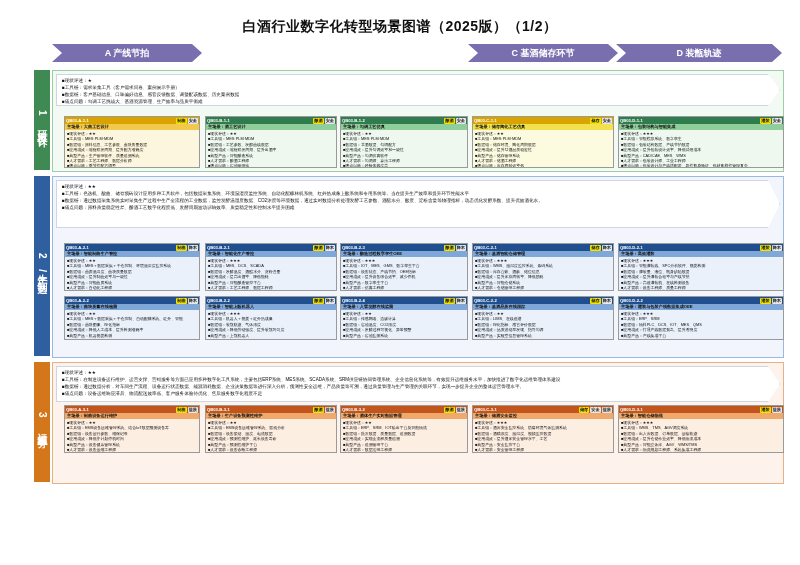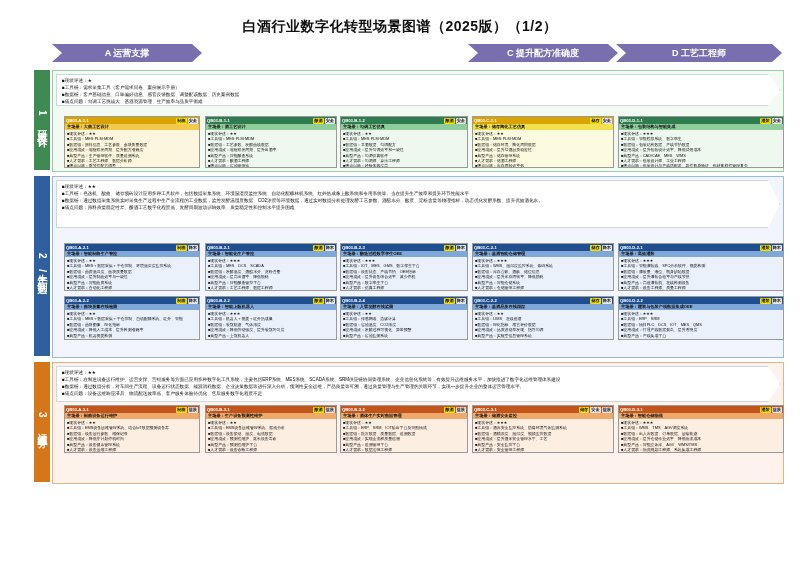--- a/index.html
+++ b/index.html
@@ -24,27 +24,27 @@
   .card .body div{white-space:nowrap;overflow:hidden;text-overflow:ellipsis;}
   .arrowbar{position:absolute;background:#dfe3ea;clip-path:polygon(0 0, calc(100% - 12px) 0, 100% 50%, calc(100% - 12px) 100%, 0 100%);}
 </style>
 </head>
 <body>
 
 <div id="root">
   <div class="title">白酒行业数字化转型场景图谱（2025版）（1/2）</div>
 
   <div class="colhead" style="left:52px;width:150px;">
-      <span>A 运营支撑</span>
+      <span>A 产线节拍</span>
     </div>
   <div class="colhead" style="left:468px;width:150px;">
-      <span>C 提升配方准确度</span>
+      <span>C 基酒储存环节</span>
     </div>
   <div class="colhead" style="left:616px;width:166px;">
-      <span>D 工艺工程师</span>
+      <span>D 装甑轨迹</span>
     </div>
 
   <div class="rowlabel" style="left:34px;top:70px;height:100px;background:#3f8a52;">
       <span>1 研发设计</span>
     </div>
   <div class="rowlabel" style="left:34px;top:176px;height:180px;background:#2f5f9e;">
       <span>2 生产/制造</span>
     </div>
   <div class="rowlabel" style="left:34px;top:362px;height:120px;background:#d4761a;">
       <span>3 运维服务</span>

